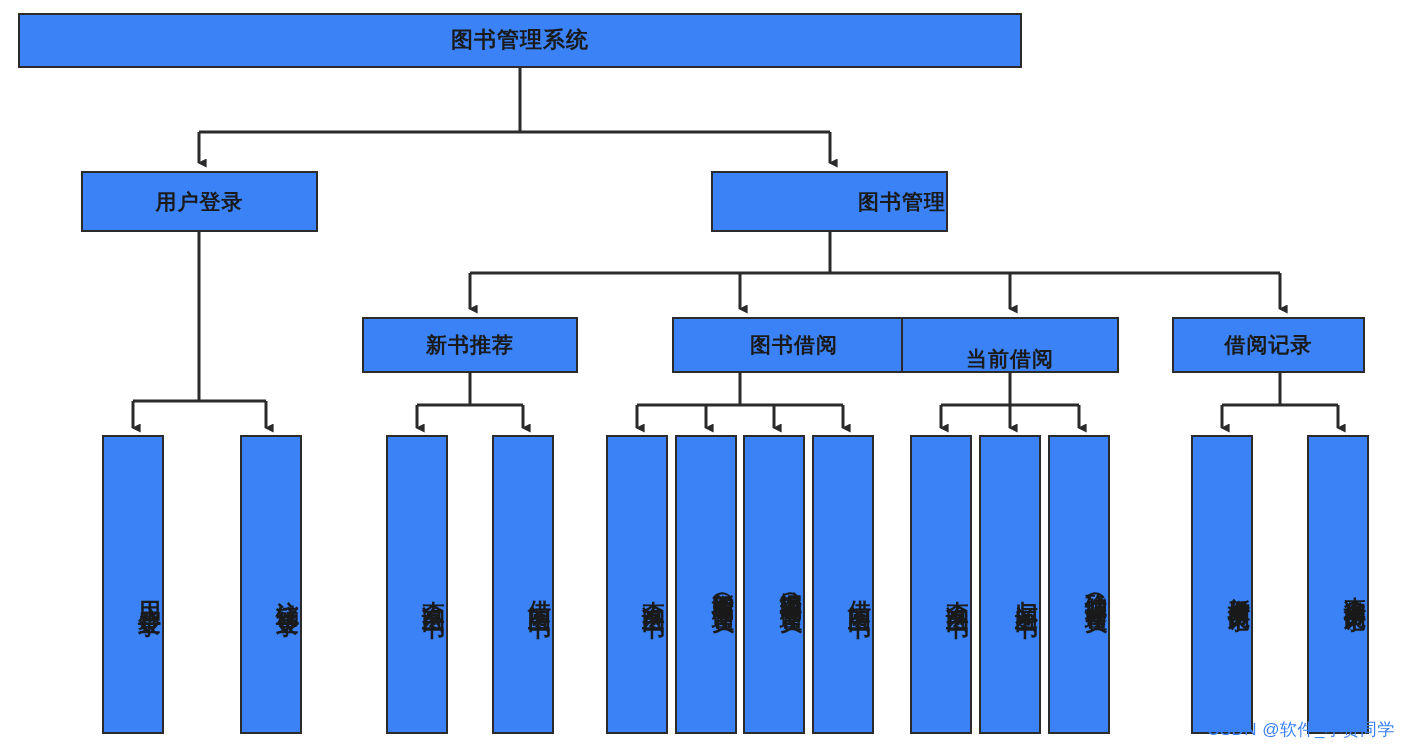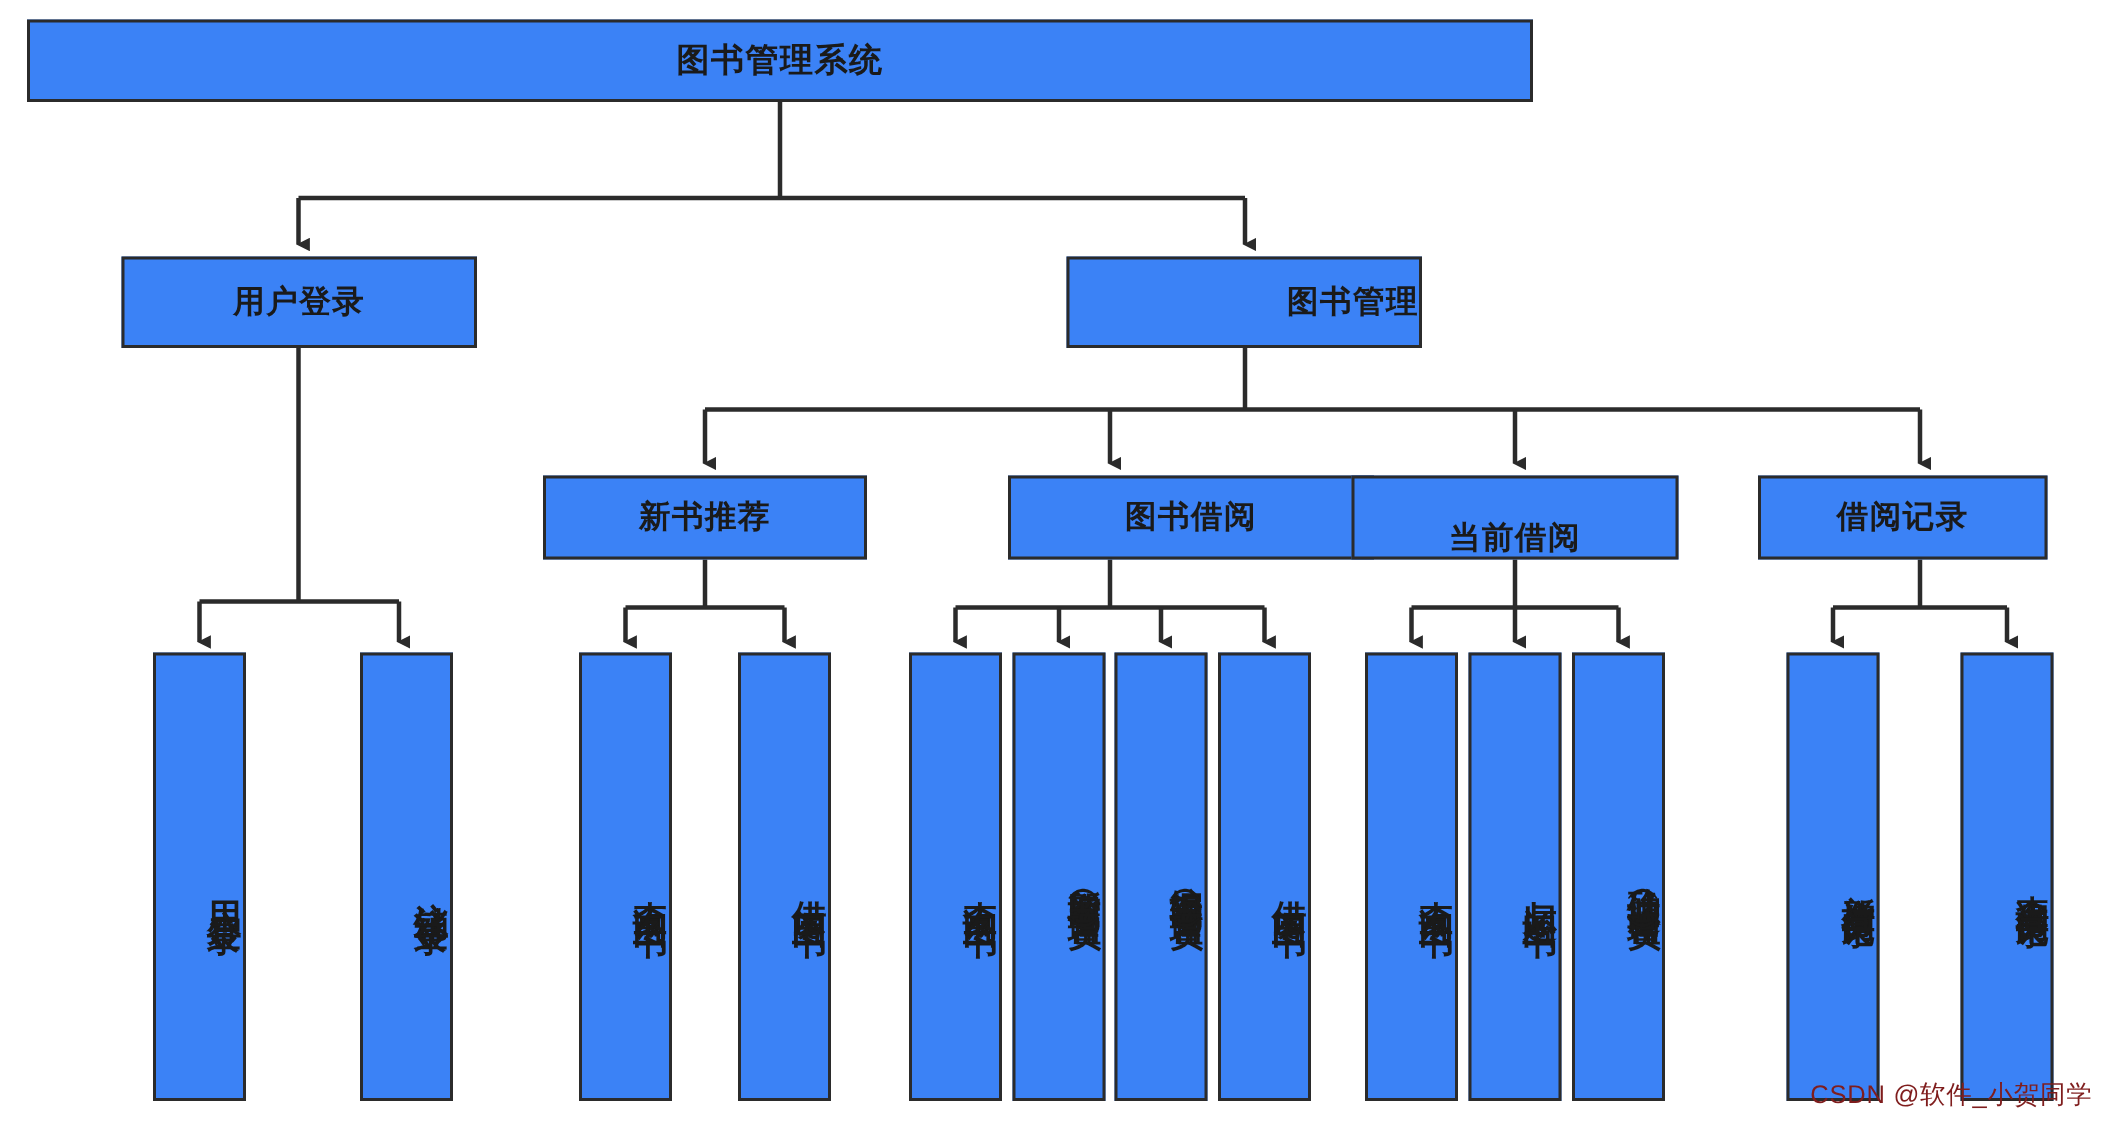--- a/index.html
+++ b/index.html
@@ -56,21 +56,21 @@
   .node.leaf.tall-text{
     font-size:22px;
     letter-spacing:3px;
     padding-top:6px;
   }
   .watermark{
     position:absolute;
     right:10px;
     bottom:6px;
     font-size:17px;
-    color:#7f1d1d;
+    color:#3b82f6;
     letter-spacing:0.5px;
     z-index:5;
     white-space:nowrap;
   }
 </style>
 </head>
 <body>
 
 <div id="diagram-root">
 

